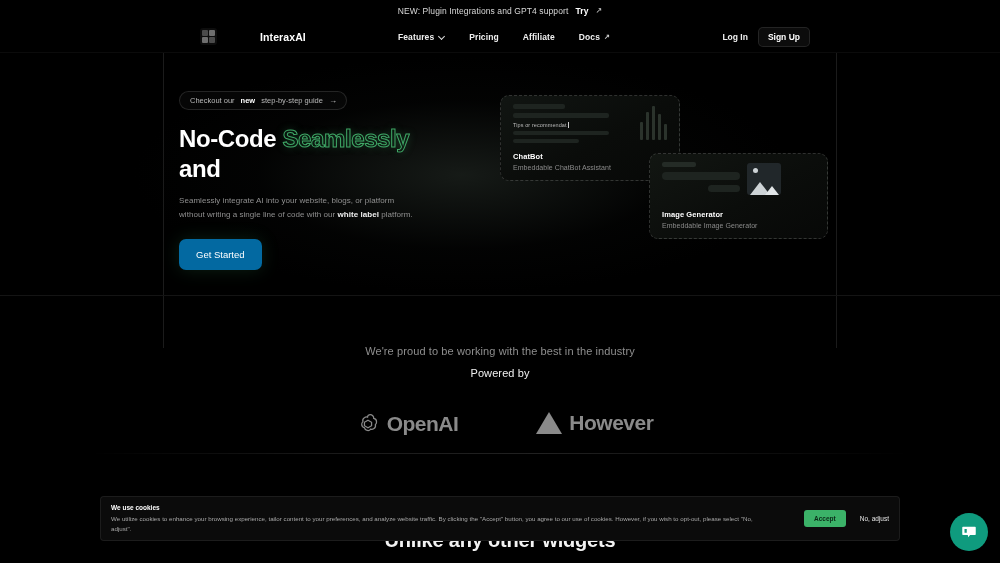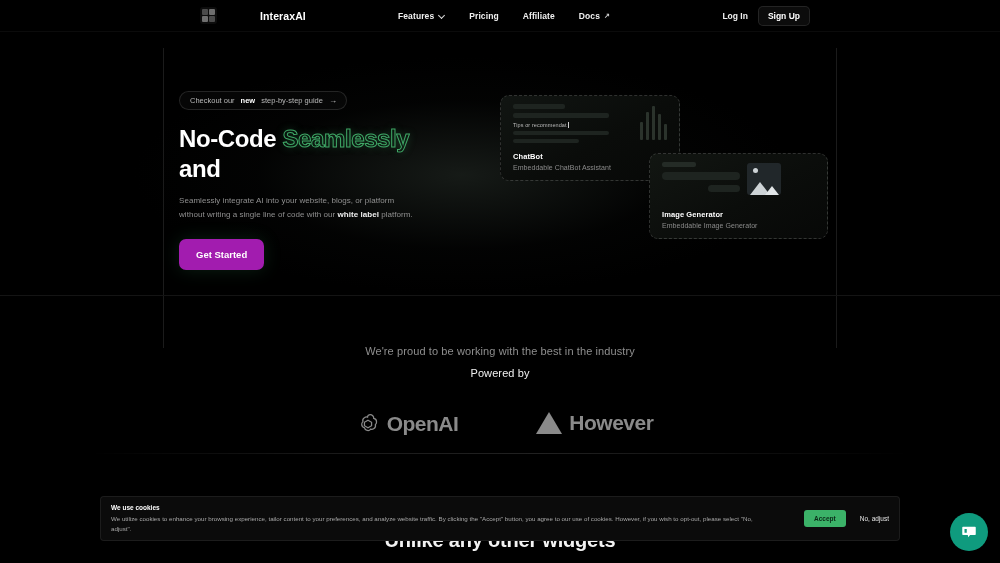--- a/index.html
+++ b/index.html
@@ -95,22 +95,22 @@
     -webkit-text-stroke: 1px #3fa866;
     text-shadow: 0 0 8px rgba(63,168,102,0.35);
   }
   p.sub {
     margin-top: 11px; width: 240px;
     font-size: 8px; line-height: 1.72; color: #909090; letter-spacing: .05px;
   }
   p.sub b { color: #efefef; font-weight: bold; }
   .cta {
     margin-top: 17px; display: inline-block;
-    background: #a21caf; color: #ffffff;
-    font-size: 9.5px; font-weight: bold;
+    background: #0369a1; color: #ffffff;
+    font-size: 9.5px; font-weight: normal;
     padding: 10px 17px; border-radius: 7px; border: none;
     box-shadow: 0 0 18px rgba(59,178,104,0.18);
   }
 
   
   .card {
     position: absolute; border: 1px dashed rgba(255,255,255,0.16);
     border-radius: 9px; overflow: hidden;
   }
   .card-chatbot {
@@ -199,20 +199,25 @@
 
 <div id="page">
 
   <div class="bg-grid">
     <div class="grid-v" style="left:163px"></div>
     <div class="grid-v" style="left:836px"></div>
     <div class="grid-h" style="top:247px"></div>
   </div>
   <div class="hero-glow"></div>
 
+  <div class="announce">
+    <span>NEW: Plugin Integrations and GPT4 support</span>
+    <span class="try">Try</span>
+    <span class="arrow">↗</span>
+  </div>
 
   <div class="nav">
     <div class="brand">
       <span class="logo-mark">
           <i></i>
           <i></i>
           <i></i>
           <i></i>
         </span>
       <span class="brand-name">InteraxAI</span>

